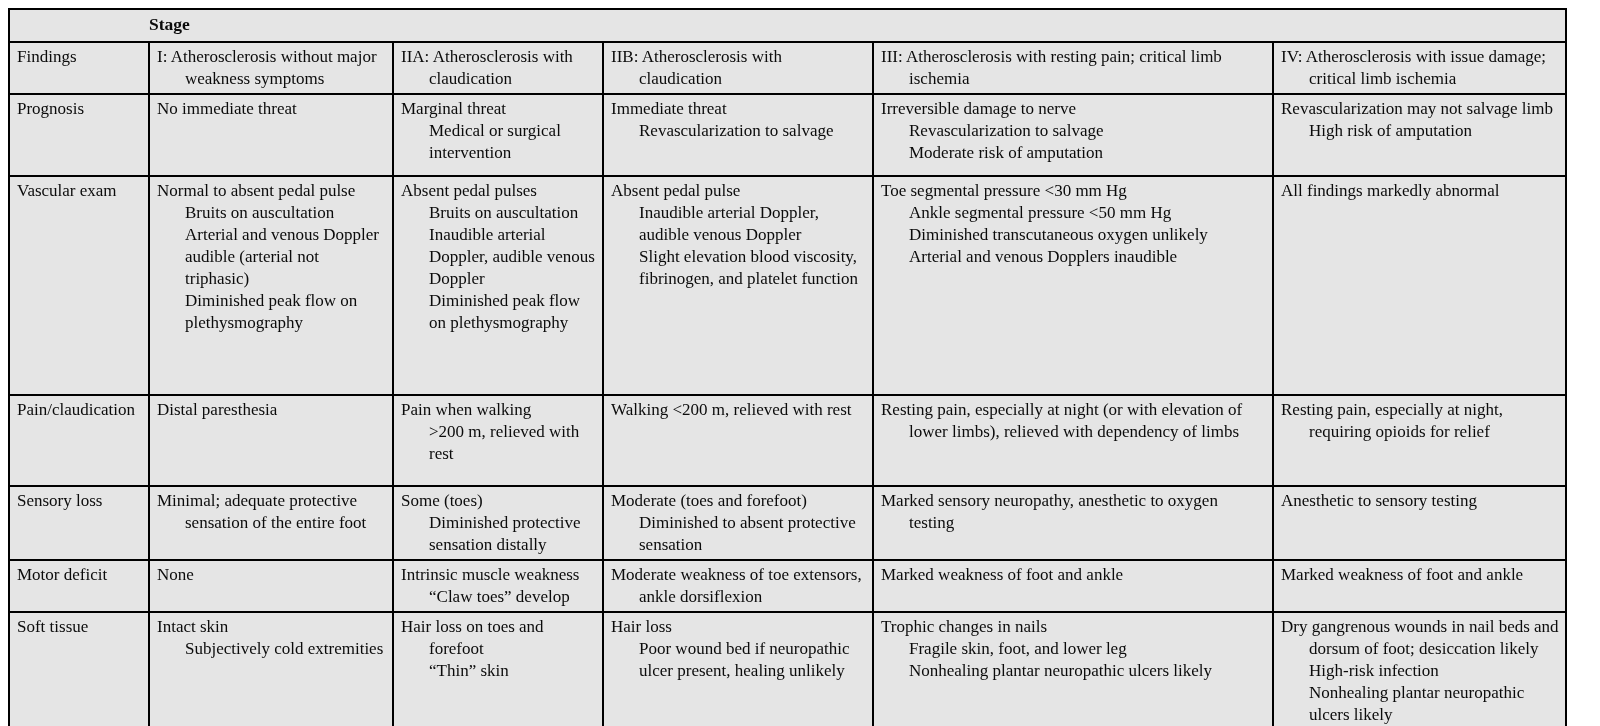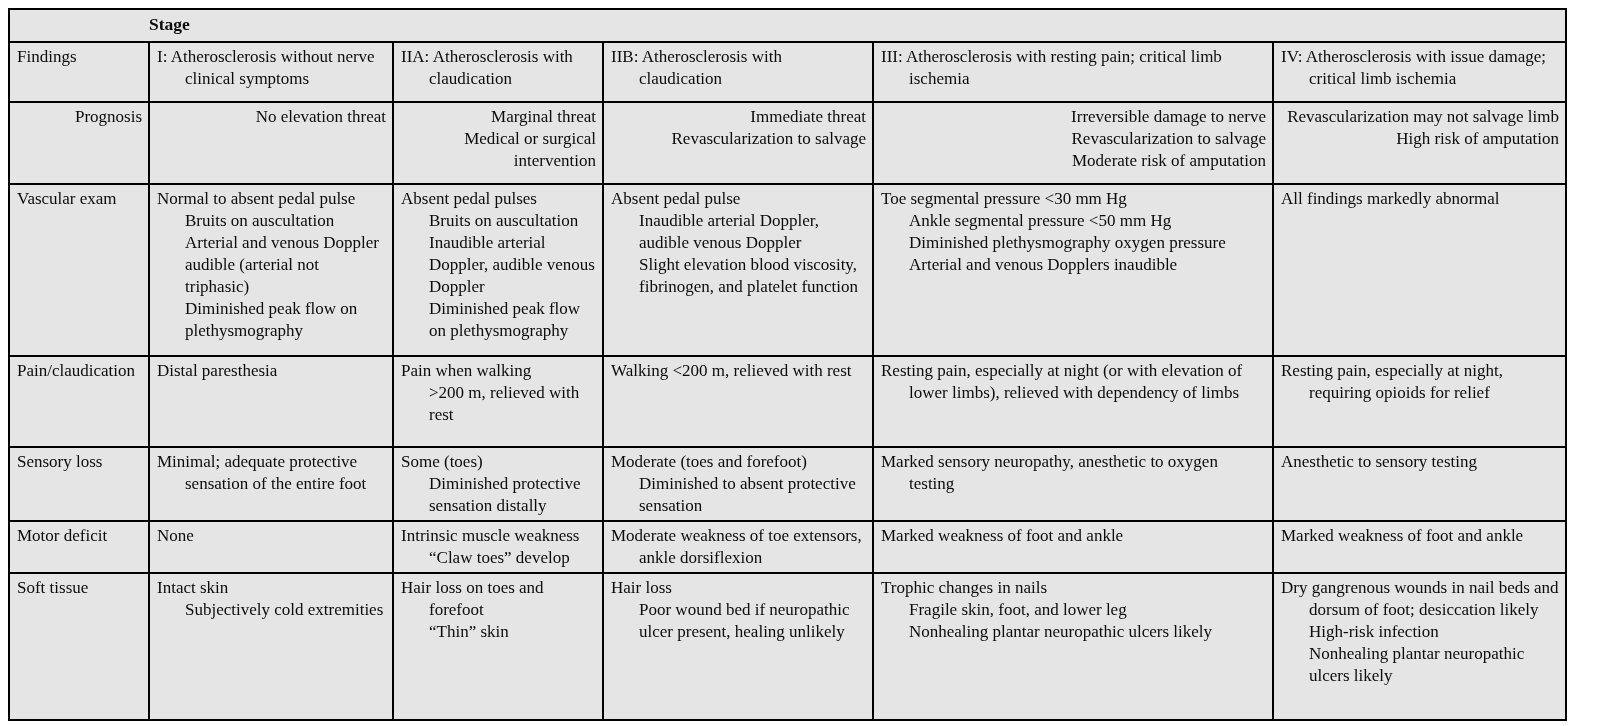--- a/index.html
+++ b/index.html
@@ -21,23 +21,23 @@
   }
   table.staging td {
     border: 2px solid #000000;
     vertical-align: top;
     padding: 3px 6px 3px 7px;
     font-size: 17px;
     line-height: 22px;
     overflow: hidden;
   }
   tr.stage-row { height: 33px; }
-  tr.row-0 { height: 60px; }
-  tr.row-1 { height: 82px; text-align: right; }
-  tr.row-2 { height: 172px; }
+  tr.row-0 { height: 52px; }
+  tr.row-1 { height: 82px; }
+  tr.row-2 { height: 219px; }
   tr.row-3 { height: 91px; }
   tr.row-4 { height: 64px; }
   tr.row-5 { height: 39px; }
   tr.row-6 { height: 147px; }
   .stage-label {
     display: inline-block;
     font-weight: bold;
     padding-left: 132px;
     font-size: 17.5px;
   }
@@ -61,39 +61,39 @@
     <tr class="stage-row">
       <td colspan="6">
         <span class="stage-label">Stage</span>
       </td>
     </tr>
   </thead>
   <tbody id="table-body">
       <tr class="row-0">
         <td class="label-cell">Findings</td>
         <td class="data-cell">
-          <div class="lead">I: Atherosclerosis without nerve clinical symptoms</div>
+          <div class="lead">I: Atherosclerosis without major weakness symptoms</div>
         </td>
         <td class="data-cell">
           <div class="lead">IIA: Atherosclerosis with claudication</div>
         </td>
         <td class="data-cell">
           <div class="lead">IIB: Atherosclerosis with claudication</div>
         </td>
         <td class="data-cell">
           <div class="lead">III: Atherosclerosis with resting pain; critical limb ischemia</div>
         </td>
         <td class="data-cell">
           <div class="lead">IV: Atherosclerosis with issue damage; critical limb ischemia</div>
         </td>
       </tr>
       <tr class="row-1">
         <td class="label-cell">Prognosis</td>
         <td class="data-cell">
-          <div class="lead">No elevation threat</div>
+          <div class="lead">No immediate threat</div>
         </td>
         <td class="data-cell">
           <div class="lead">Marginal threat</div>
           <div class="sub">Medical or surgical intervention</div>
         </td>
         <td class="data-cell">
           <div class="lead">Immediate threat</div>
           <div class="sub">Revascularization to salvage</div>
         </td>
         <td class="data-cell">
@@ -121,21 +121,21 @@
           <div class="sub">Diminished peak flow on plethysmography</div>
         </td>
         <td class="data-cell">
           <div class="lead">Absent pedal pulse</div>
           <div class="sub">Inaudible arterial Doppler, audible venous Doppler</div>
           <div class="sub">Slight elevation blood viscosity, fibrinogen, and platelet function</div>
         </td>
         <td class="data-cell">
           <div class="lead">Toe segmental pressure &lt;30 mm Hg</div>
           <div class="sub">Ankle segmental pressure &lt;50 mm Hg</div>
-          <div class="sub">Diminished plethysmography oxygen pressure</div>
+          <div class="sub">Diminished transcutaneous oxygen unlikely</div>
           <div class="sub">Arterial and venous Dopplers inaudible</div>
         </td>
         <td class="data-cell">
           <div class="lead">All findings markedly abnormal</div>
         </td>
       </tr>
       <tr class="row-3">
         <td class="label-cell">Pain/claudication</td>
         <td class="data-cell">
           <div class="lead">Distal paresthesia</div>

